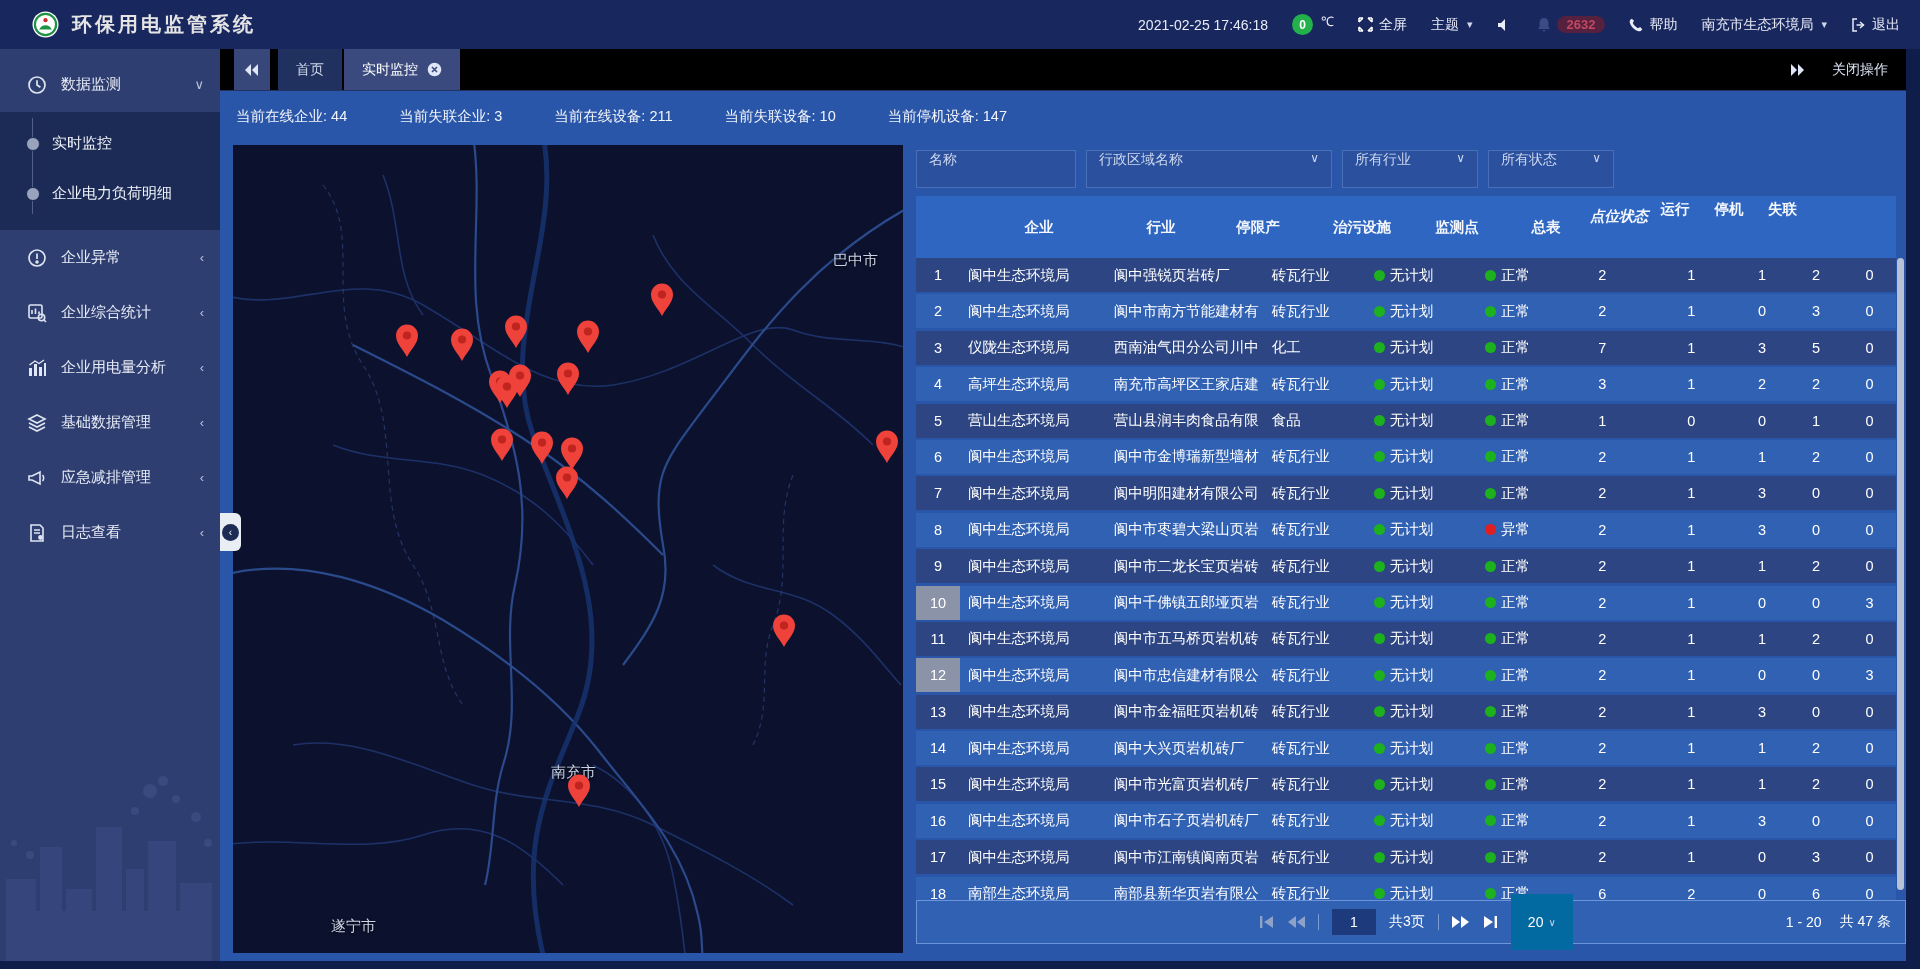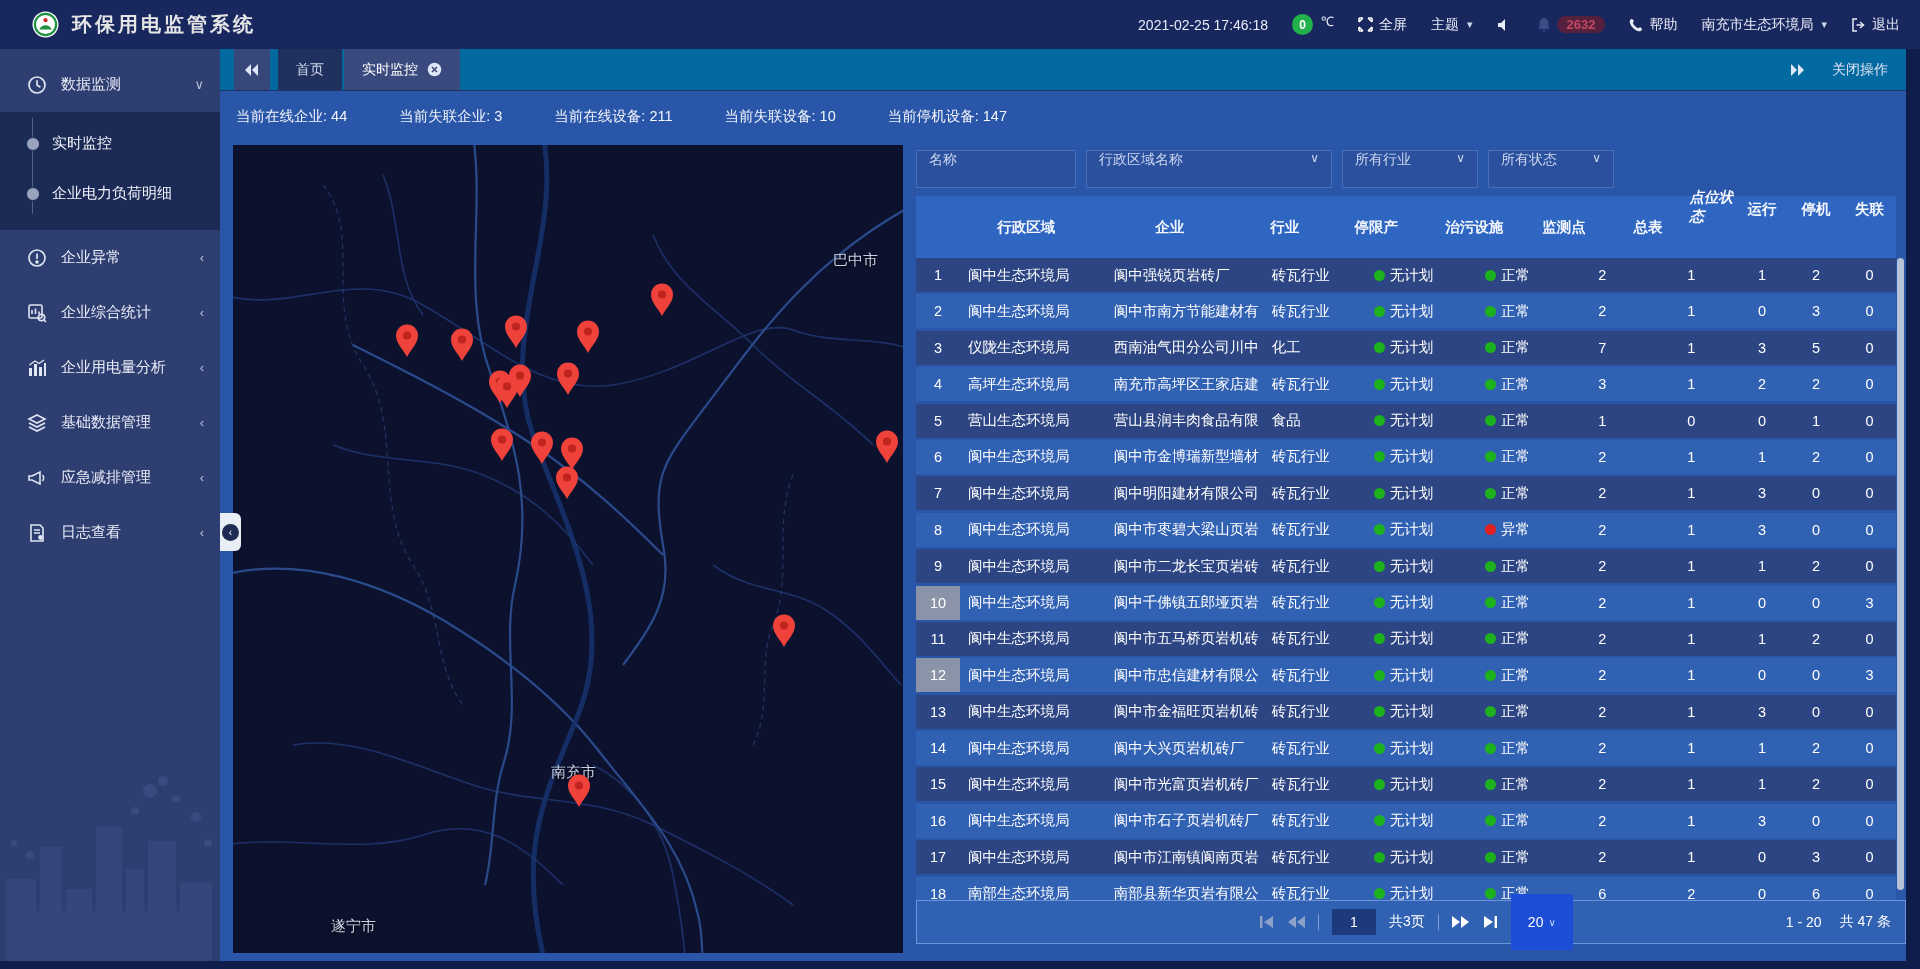--- a/index.html
+++ b/index.html
@@ -36,21 +36,21 @@
   .subdot{position:absolute;left:26px;top:50%;margin-top:-6px;width:12px;height:12px;border-radius:50%;
           background:#9aa3bd;border:1px solid #1b2b55;}
   .skyline{position:absolute;left:0;bottom:0;width:220px;height:210px;opacity:.5;}
   .handle{position:absolute;left:220px;top:513px;width:21px;height:38px;background:#e9edf4;
           border-radius:0 6px 6px 0;display:flex;align-items:center;justify-content:center;z-index:30;cursor:pointer;}
   .handle-circle{width:17px;height:17px;border-radius:50%;background:#1d2b55;color:#fff;font-size:10px;
                  display:flex;align-items:center;justify-content:center;}
   
   .content{position:absolute;left:220px;top:49px;width:1686px;height:912px;background:#2a56a9;overflow:hidden;}
   
-  .tabbar{position:relative;height:41px;background:#0369a1;display:flex;align-items:stretch;
+  .tabbar{position:relative;height:41px;background:#000000;display:flex;align-items:stretch;
           border-bottom:1px solid #223264;}
   .tab-collapse{width:36px;margin:0 8px 0 14px;display:flex;align-items:center;justify-content:center;
                 background:#37477a;cursor:pointer;}
   .tab{display:flex;align-items:center;gap:9px;padding:0 18px;font-size:14px;color:#cfd7ea;
        background:#20305f;margin-right:2px;cursor:pointer;}
   .tab.active{background:#3a4a7e;color:#fff;}
   .tab-close{display:flex;align-items:center;}
   .tab-right{margin-left:auto;display:flex;align-items:center;gap:28px;padding-right:18px;color:#dbe2f2;
              font-size:14px;}
   
@@ -92,21 +92,21 @@
   .dot.ok{background:#1db21d;}
   .dot.alert{background:#e02020;}
   .vscroll{position:absolute;left:981px;top:113px;width:7px;height:632px;background:#c4cbda;border-radius:4px;opacity:.92;}
   
   .pager{position:absolute;left:0;top:755px;width:990px;height:44px;background:#3161b3;
          border:1px solid #6d94d9;box-sizing:border-box;z-index:5;font-size:14px;}
   .pg-group{position:absolute;left:342px;top:0;height:100%;display:flex;align-items:center;gap:13px;}
   .pg-ico{display:flex;align-items:center;cursor:pointer;}
   .pg-div{width:1px;height:16px;background:#7d9bd4;}
   .page-box{width:44px;height:26px;background:#1c3a7c;display:flex;align-items:center;justify-content:center;}
-  .size-box{min-width:50px;height:26px;background:#1d4ed8;display:flex;align-items:center;justify-content:center;
+  .size-box{min-width:50px;height:26px;background:#0369a1;display:flex;align-items:center;justify-content:center;
             gap:5px;padding:15px 6px;cursor:pointer;}
   .size-box .chev{font-size:10px;color:#cdd7ef;}
   .pg-right{position:absolute;right:14px;top:0;height:100%;display:flex;align-items:center;gap:18px;color:#fff;}
 </style>
 </head>
 <body>
 
 <div class="app">
 
   <div class="topbar">
@@ -481,21 +481,20 @@
           <span class="chev">∨</span>
         </div>
         <div class="fbox f-status">
           <span>所有状态</span>
           <span class="chev">∨</span>
         </div>
       </div>
 
       <div class="thead">
           <div class="th c-no"></div>
-          <div class="th c-region">行政区域</div>
           <div class="th c-company">企业</div>
           <div class="th c-industry">行业</div>
           <div class="th c-plan">停限产</div>
           <div class="th c-fac">治污设施</div>
           <div class="th c-points">监测点</div>
           <div class="th c-meters">总表</div>
           <div class="th-group">
             <div class="thg-top">点位状态</div>
             <div class="thg-sub">
               <div class="th c-run">运行</div>

